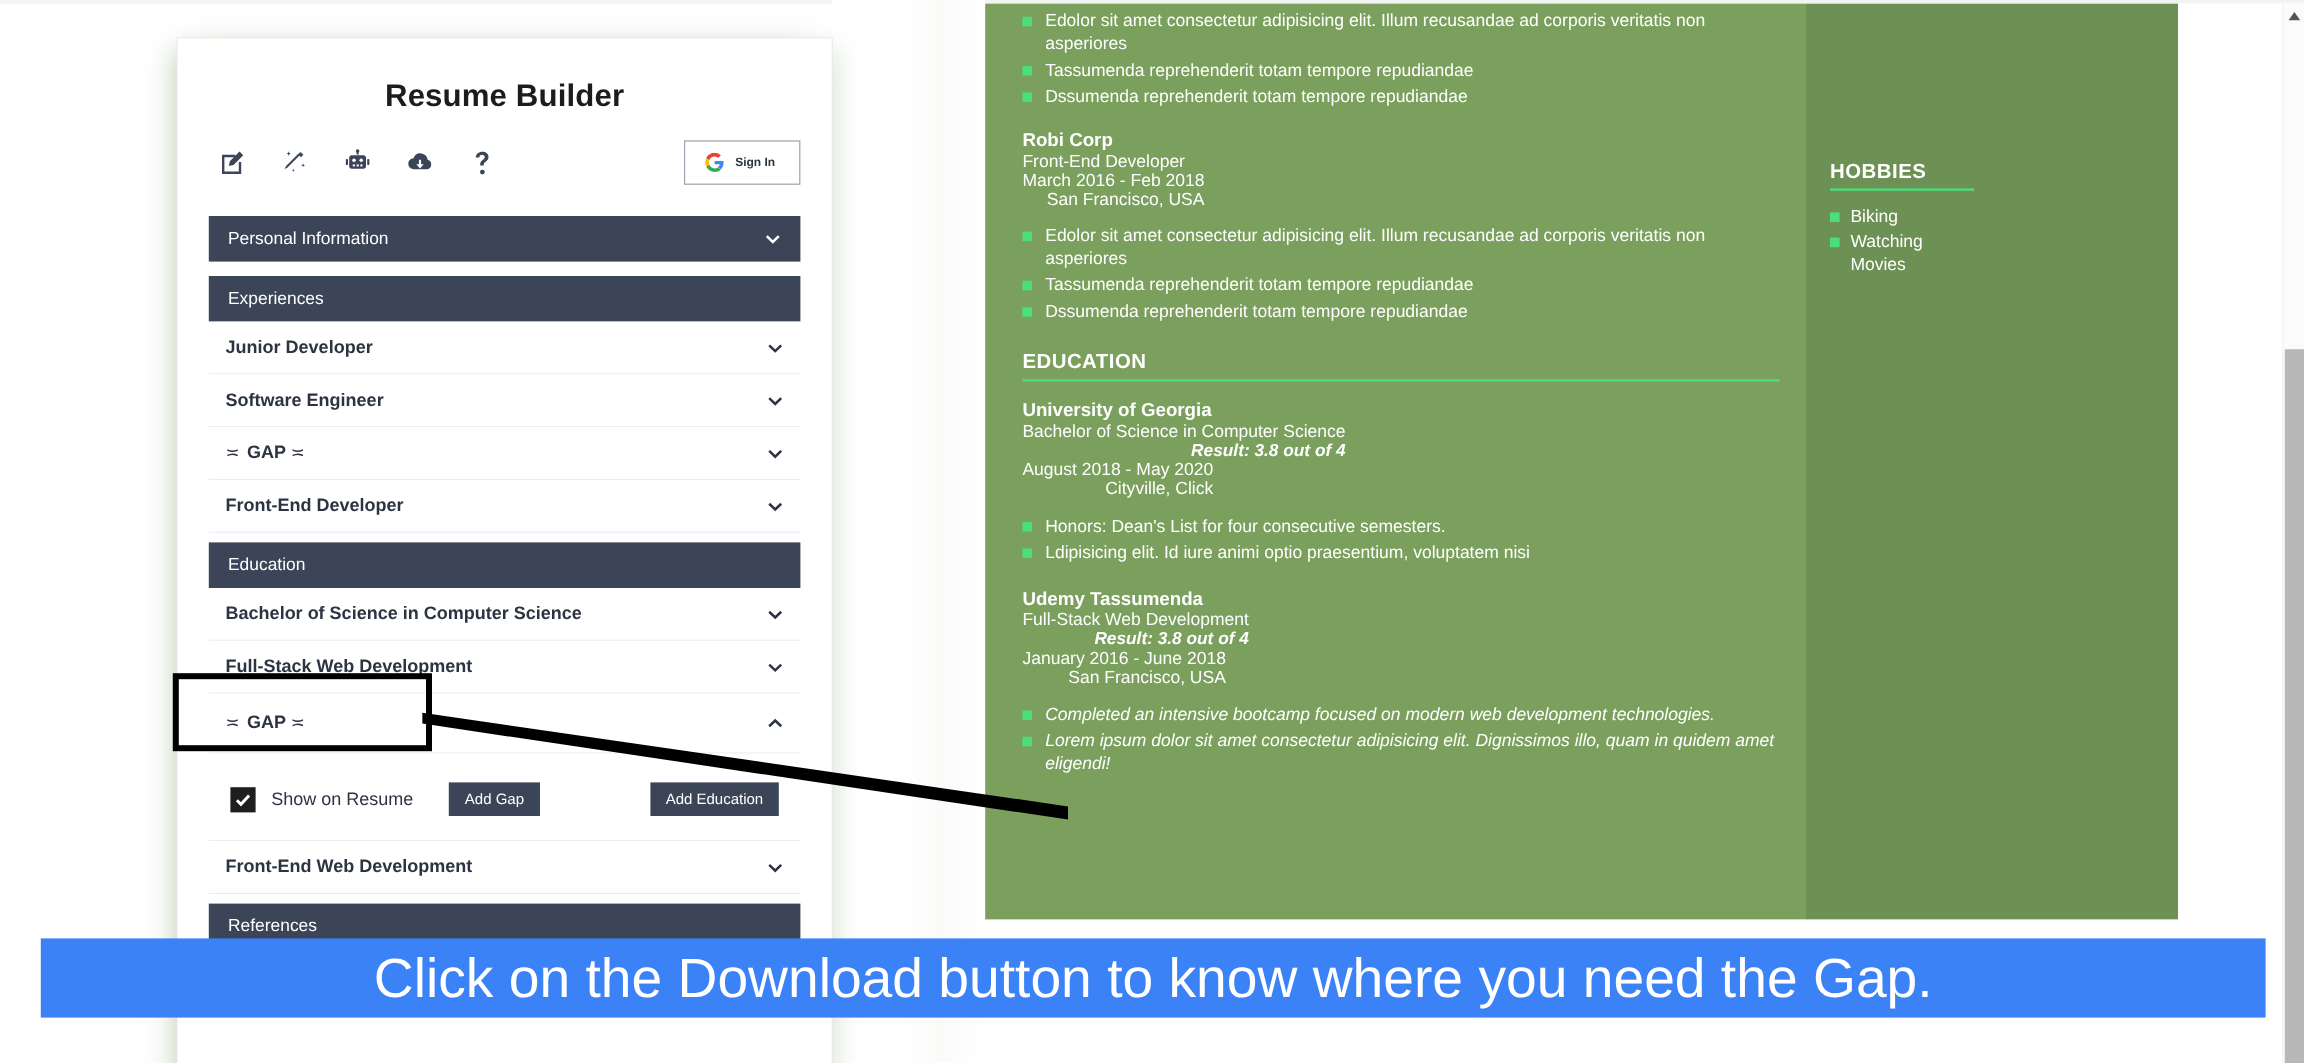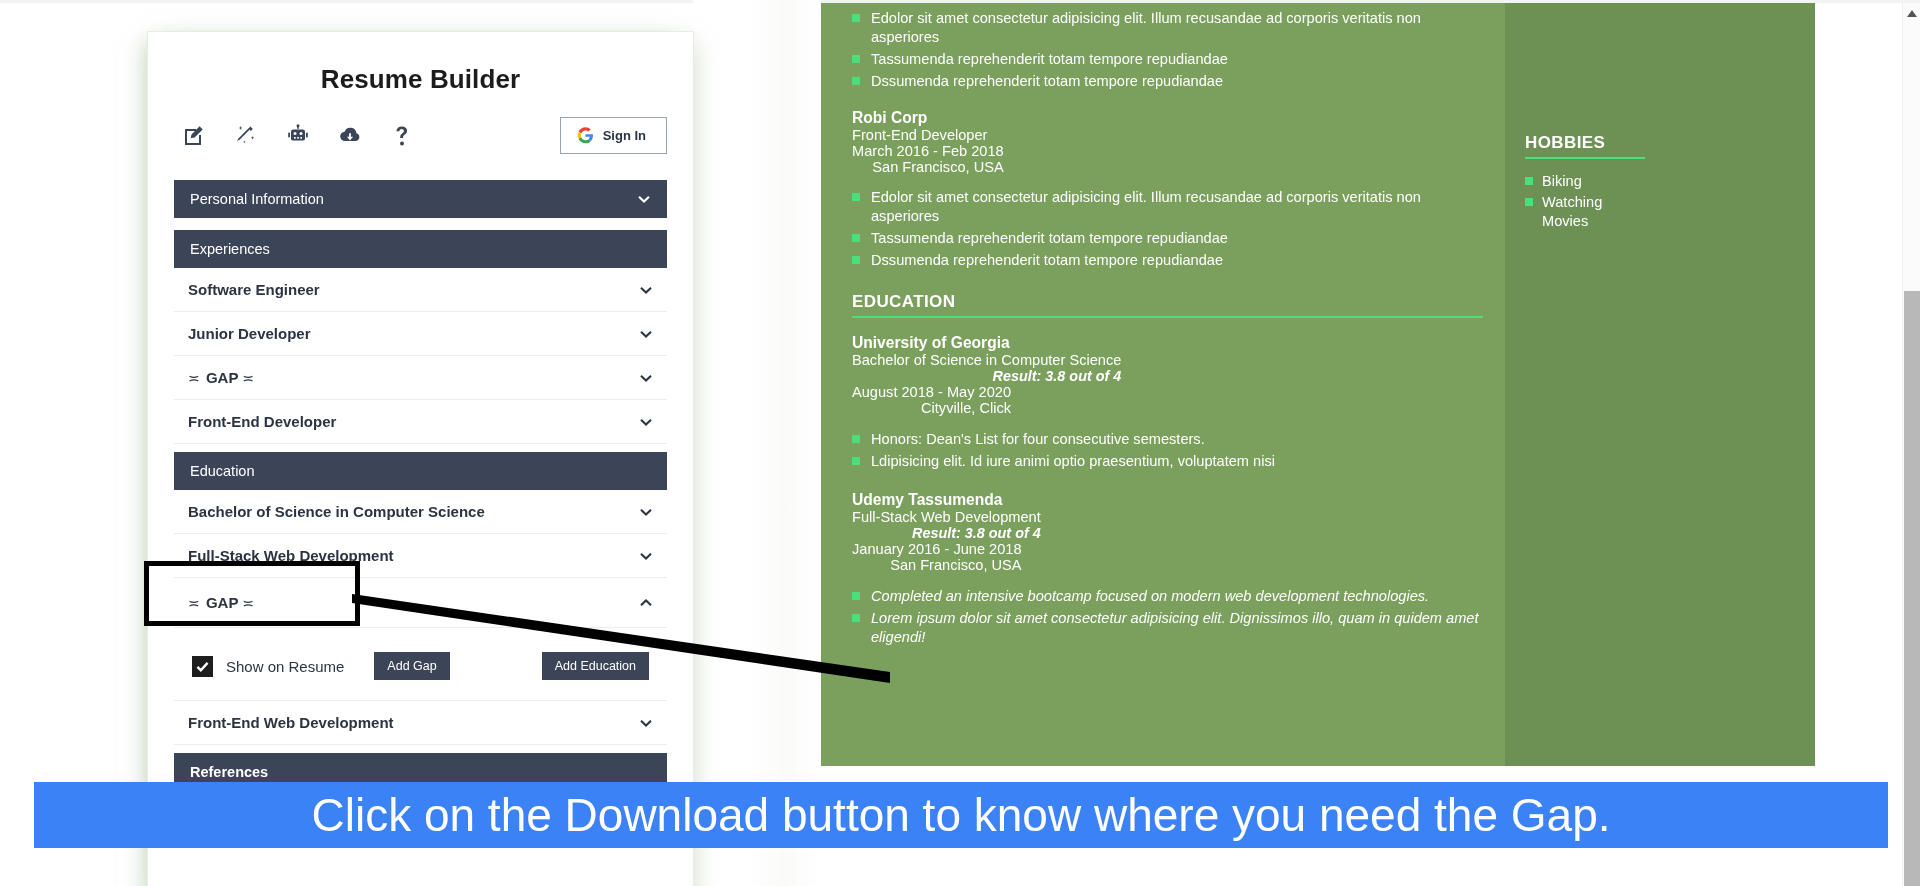--- a/index.html
+++ b/index.html
@@ -25,21 +25,21 @@
     text-align:center; font-size:26px; font-weight:bold; color:#1c1c1c;
     letter-spacing:.1px; margin-top:10px;
   }
   .toolbar-row { display:flex; align-items:center; margin-top:22px; }
   .icon-strip { display:flex; align-items:center; gap:24px; padding-left:6px; }
   .tb-icon { width:28px; height:28px; display:flex; align-items:center; justify-content:center; color:#3b4557; cursor:pointer; }
   .tb-icon svg { display:block; }
   .signin-btn {
     margin-left:auto; display:flex; align-items:center; gap:9px;
     border:1px solid #9aa3b0; background:#fff; color:#2c3442;
-    font-size:13px; font-weight:bold; padding:9px 20px 9px 16px;
+    font-size:10px; font-weight:bold; padding:9px 20px 9px 16px;
     cursor:pointer;
   }
   .g-logo { width:17px; height:17px; flex:0 0 17px; }
 
   
   .accordion { margin-top:26px; }
   .sec-header {
     background:#3b4557; color:#ffffff; font-size:14.5px;
     padding:11px 16px; display:flex; align-items:center; justify-content:space-between;
     cursor:pointer;
@@ -291,30 +291,30 @@
           </span>
         </div>
 
         <div class="sec-gap"></div>
 
         <div class="sec-header">
           <span>Experiences</span>
         </div>
 
         <div class="item">
+          <span class="item-label">Junior Developer</span>
+          <span class="chev">
+            <svg viewBox="0 0 14 14" fill="none" stroke="currentColor" stroke-width="2.1">
+                <path d="M2 4.8 L7 9.6 L12 4.8"></path>
+              </svg>
+          </span>
+        </div>
+
+        <div class="item">
           <span class="item-label">Software Engineer</span>
-          <span class="chev">
-            <svg viewBox="0 0 14 14" fill="none" stroke="currentColor" stroke-width="2.1">
-                <path d="M2 4.8 L7 9.6 L12 4.8"></path>
-              </svg>
-          </span>
-        </div>
-
-        <div class="item">
-          <span class="item-label">Junior Developer</span>
           <span class="chev">
             <svg viewBox="0 0 14 14" fill="none" stroke="currentColor" stroke-width="2.1">
                 <path d="M2 4.8 L7 9.6 L12 4.8"></path>
               </svg>
           </span>
         </div>
 
         <div class="item">
           <span class="item-label">
             <span class="gapmark">≍</span>
@@ -387,21 +387,21 @@
 
         <div class="item">
           <span class="item-label">Front-End Web Development</span>
           <span class="chev">
             <svg viewBox="0 0 14 14" fill="none" stroke="currentColor" stroke-width="2.1">
                 <path d="M2 4.8 L7 9.6 L12 4.8"></path>
               </svg>
           </span>
         </div>
 
-        <div class="sec-header" style="margin-top:8px;font-weight:bold;">
+        <div class="sec-header" style="margin-top:8px;">
           <span>References</span>
         </div>
 
       </div>
     </div>
   </div>
 
   <div class="scrollbar">
     <div class="sb-arrow">
       <svg viewBox="0 0 10 7" fill="#555">

